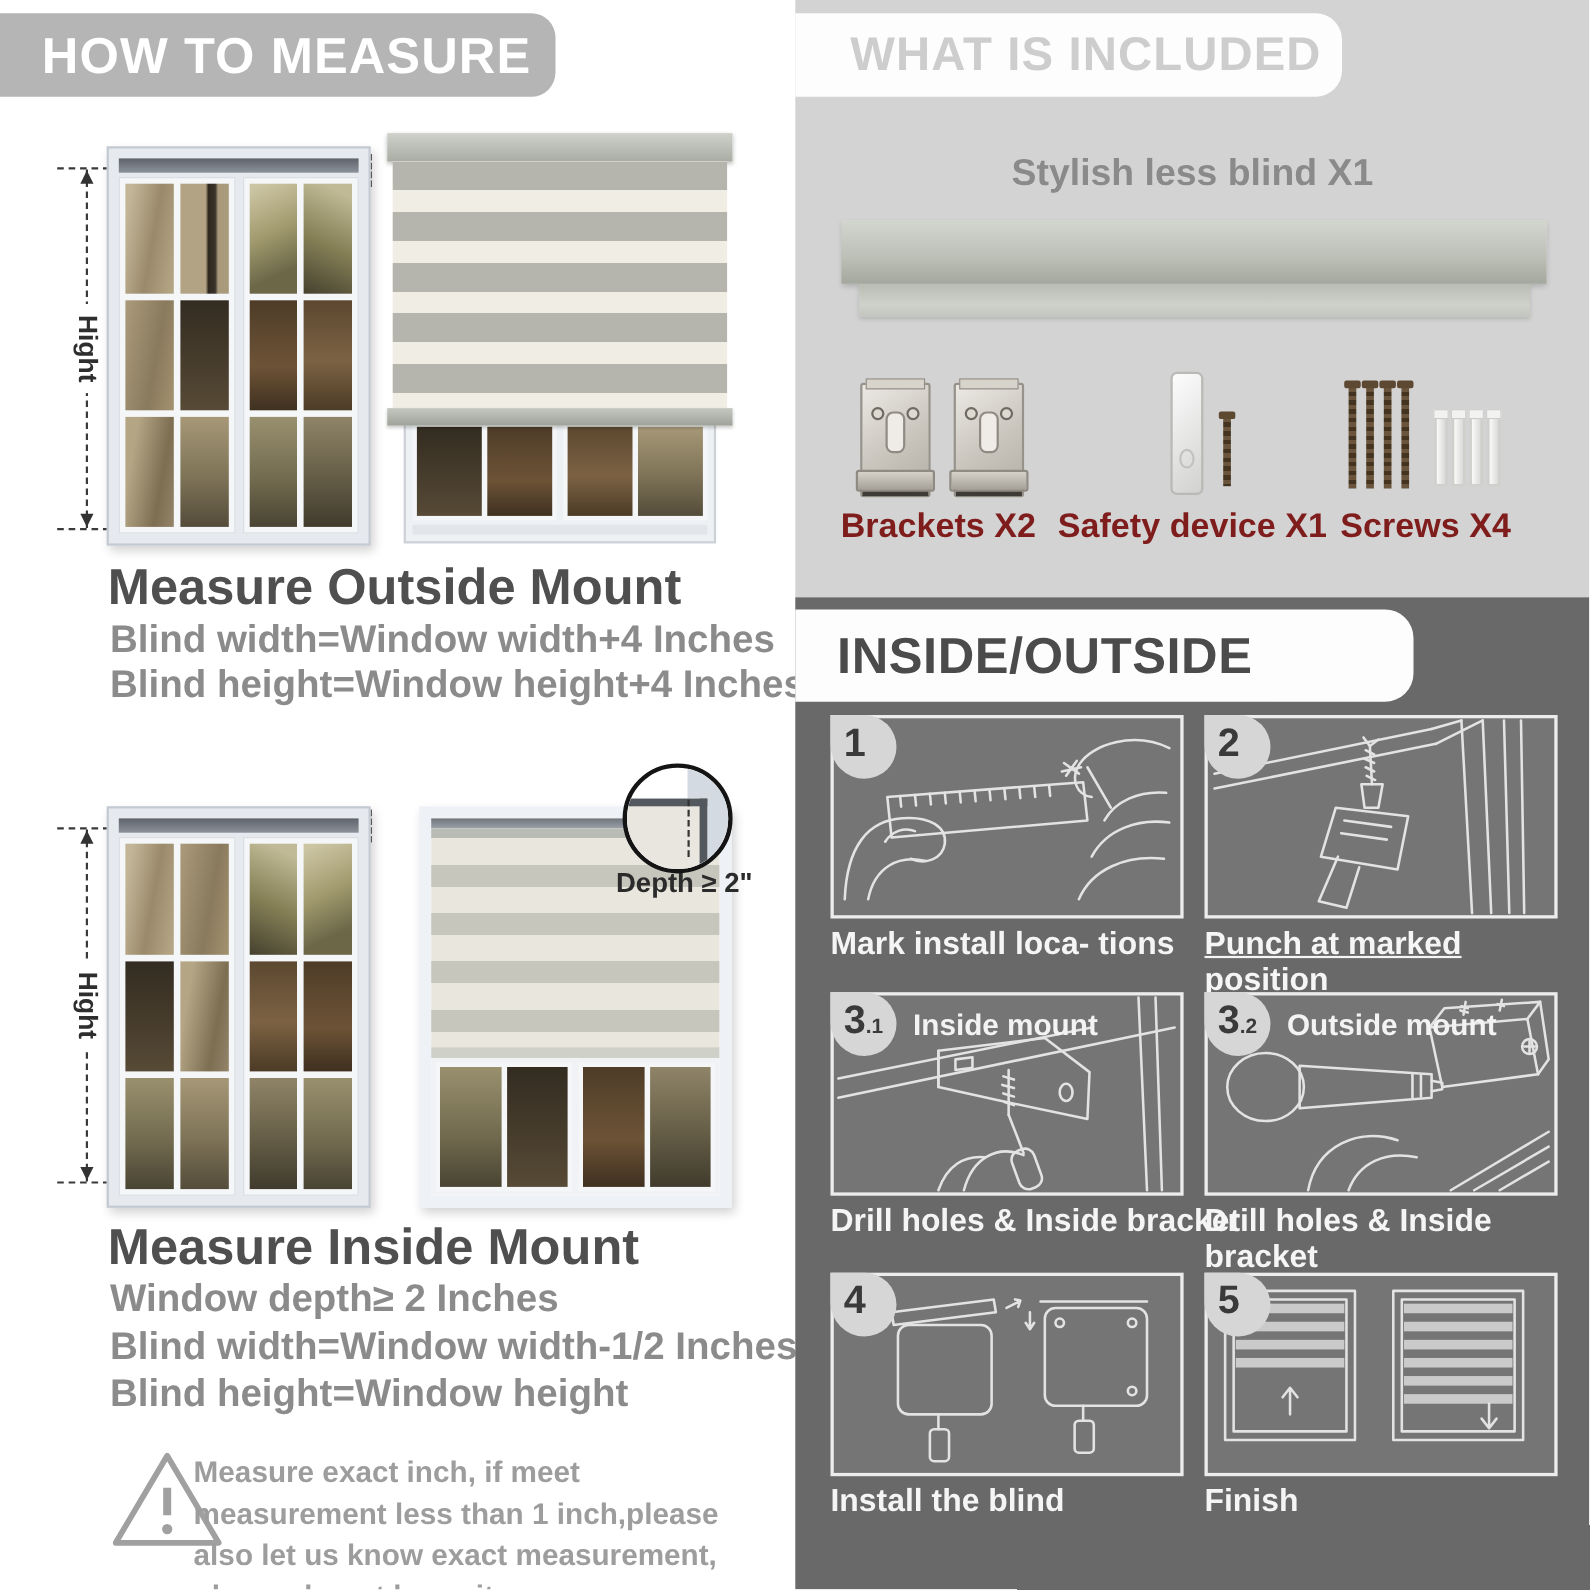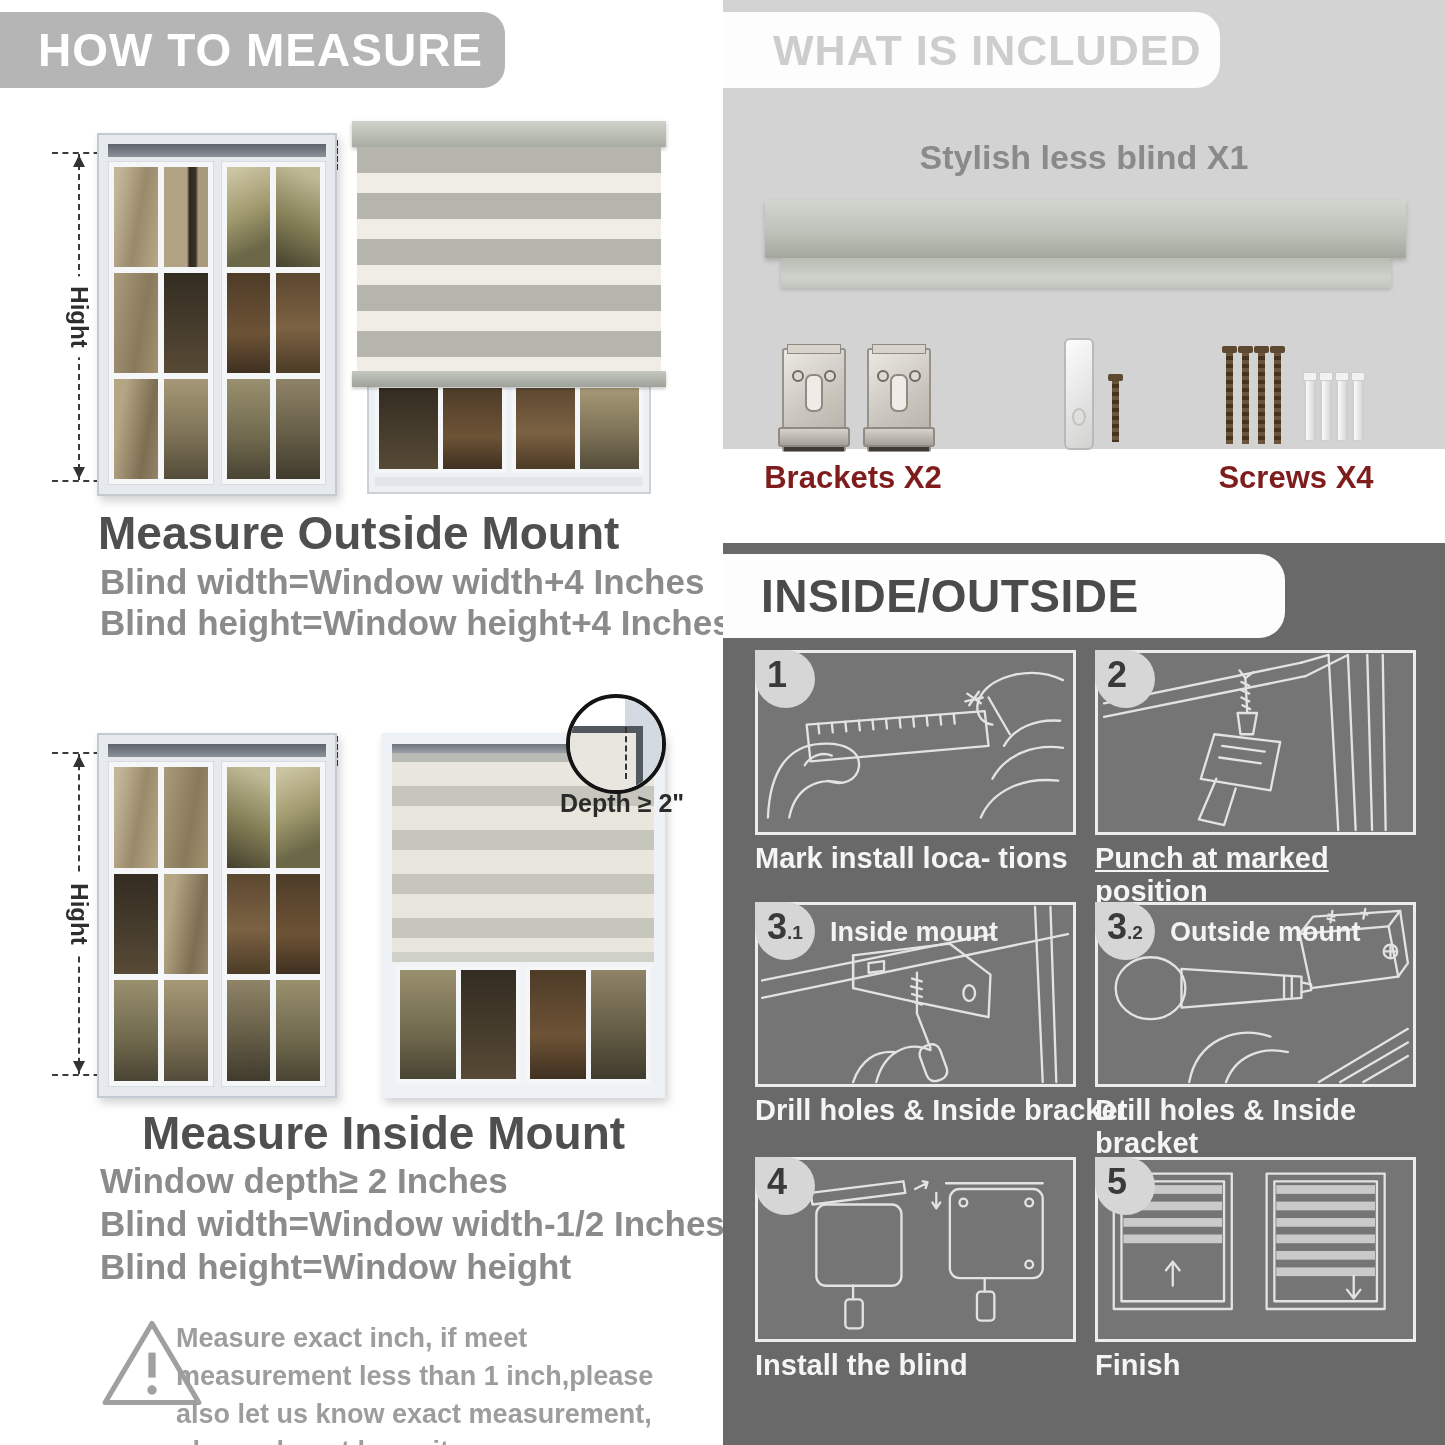--- a/index.html
+++ b/index.html
@@ -80,21 +80,21 @@
     border-top:7px solid #53575e;border-right:7px solid #53575e;}
   .co-dash{position:absolute;left:60%;top:32%;height:56%;border-left:2px dashed #333;}
   .depth-label{position:absolute;font-size:25px;font-weight:bold;color:#2b2b2b;}
 
   .sec-title{position:absolute;font-size:46px;font-weight:bold;color:#4f4f4f;}
   .sec-line{position:absolute;font-size:35px;font-weight:bold;color:#8b8b8b;}
 
   .warn-text{position:absolute;font-size:27px;font-weight:bold;color:#9d9d9d;line-height:1.4;}
 
   
-  .right-top{left:723px;top:0;width:722px;height:449px;background:#d3d3d3;}
+  .right-top{left:723px;top:0;width:722px;height:543px;background:#d3d3d3;}
   .hdr-included{position:absolute;left:0;top:12px;width:497px;height:76px;background:#fdfdfd;
     border-radius:0 24px 24px 0;color:#cdcdcd;font-size:43px;font-weight:bold;
     line-height:76px;padding-left:50px;letter-spacing:1px;box-sizing:border-box;}
   .prod-title{position:absolute;left:0;top:138px;width:722px;text-align:center;
     font-size:34px;font-weight:bold;color:#8a8a8a;}
   .headrail-big{position:absolute;left:42px;top:200px;width:641px;height:58px;
     background:linear-gradient(180deg,#d3d6cf,#bcbfb6 60%,#a4a79e);
     box-shadow:0 3px 5px rgba(0,0,0,.18);}
   .headrail-strip{position:absolute;left:58px;top:258px;width:610px;height:30px;
     background:linear-gradient(180deg,#b9bcb3,#cfd2ca 65%,#c2c5bd);box-shadow:0 2px 4px rgba(0,0,0,.15);}
@@ -263,21 +263,21 @@
     </div>
   </div>
 
   <div class="callout" style="left:566px;top:694px;">
     <i class="co-outer"></i>
       <i class="co-wall"></i>
       <i class="co-dash"></i>
   </div>
   <div class="depth-label" style="left:560px;top:789px;">Depth ≥ 2"</div>
 
-  <div class="sec-title" style="left:98px;top:1106px;margin-left:44px;">Measure Inside Mount</div>
+  <div class="sec-title" style="left:98px;top:1106px;">Measure Inside Mount</div>
   <div class="sec-line" style="left:100px;top:1161px;">Window depth≥ 2 Inches</div>
   <div class="sec-line" style="left:100px;top:1204px;">Blind width=Window width-1/2 Inches</div>
   <div class="sec-line" style="left:100px;top:1247px;">Blind height=Window height</div>
 
   <svg class="abs" style="left:100px;top:1317px;" width="104" height="92" viewBox="0 0 100 88">
     <path d="M50 6 L95 82 L5 82 Z" fill="none" stroke="#a0a0a0" stroke-width="5" stroke-linejoin="round"></path>
     <line x1="50" y1="34" x2="50" y2="58" stroke="#a0a0a0" stroke-width="7"></line>
     <circle cx="50" cy="70" r="4.5" fill="#a0a0a0"></circle>
   </svg>
   <div class="warn-text" style="left:176px;top:1320px;width:480px;">Measure exact inch, if meet measurement less than 1 inch,please also let us know exact measurement, please do not leave it</div>
@@ -309,20 +309,21 @@
     <div class="screw" style="left:503px;top:352px;width:7px;height:92px;"></div>
     <div class="screw" style="left:519px;top:352px;width:7px;height:92px;"></div>
     <div class="screw" style="left:535px;top:352px;width:7px;height:92px;"></div>
     <div class="screw" style="left:551px;top:352px;width:7px;height:92px;"></div>
     <div class="anchor" style="left:581px;top:372px;height:70px;"></div>
     <div class="anchor" style="left:597px;top:372px;height:70px;"></div>
     <div class="anchor" style="left:613px;top:372px;height:70px;"></div>
     <div class="anchor" style="left:629px;top:372px;height:70px;"></div>
 
     <div class="inc-label" style="left:30px;width:200px;">Brackets X2</div>
+    <div class="inc-label" style="left:216px;width:290px;">Safety device X1</div>
     <div class="inc-label" style="left:478px;width:190px;">Screws X4</div>
   </div>
 
   <div class="abs right-bottom">
     <div class="hdr-mount">INSIDE/OUTSIDE MOUNT</div>
 
     <div class="panel" style="left:32px;top:107px;">
       <div class="badge"><span class="n">1</span><span class="sub"></span></div>
       <svg viewBox="0 0 321 185">
         <g class="lineart">

